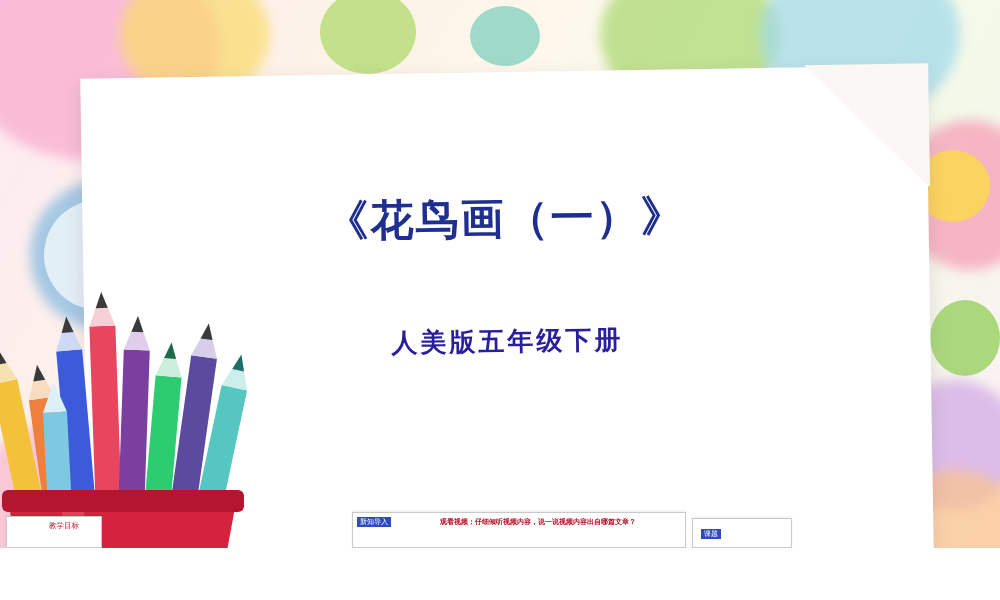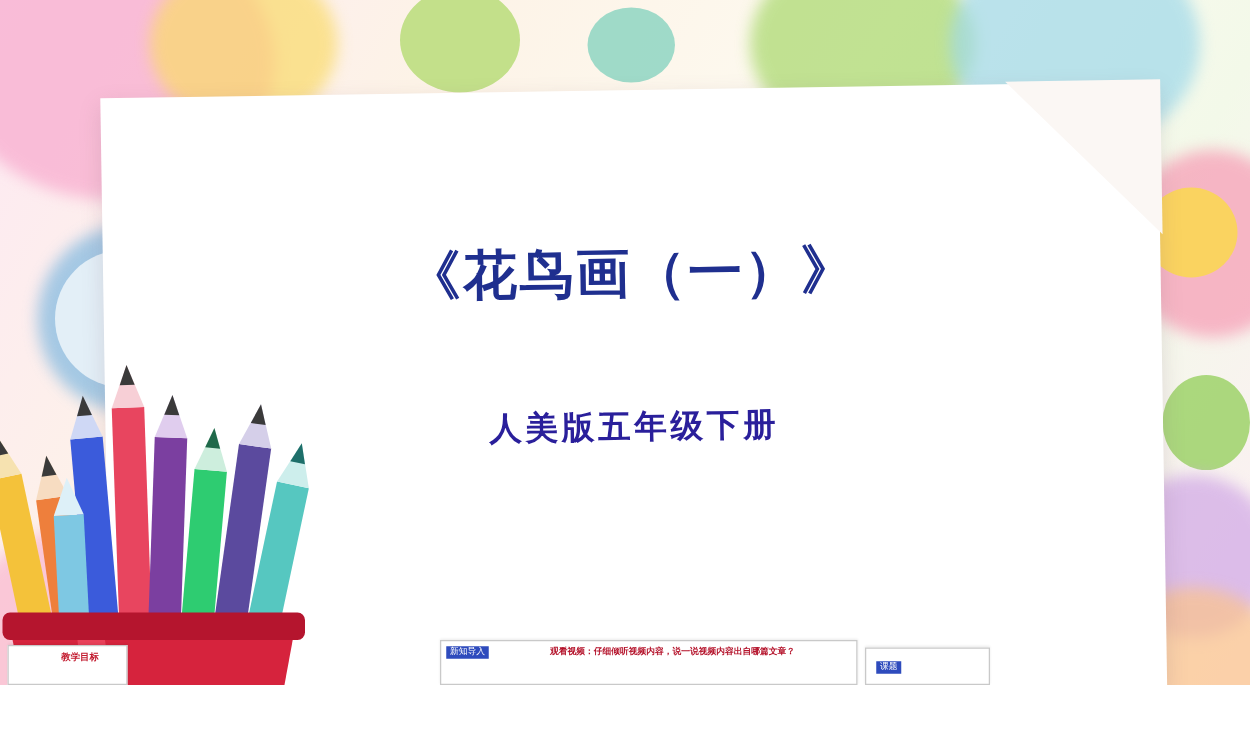--- a/index.html
+++ b/index.html
@@ -127,21 +127,21 @@
     position: absolute;
     color: #b4122a;
     font-size: 7px;
     line-height: 1.25;
     font-weight: bold;
     text-align: center;
   }
   .thumb-title-red {
     color: #c21a2e;
     font-size: 7.5px;
-    font-weight: bold;
+    font-weight: normal;
     white-space: nowrap;
     padding-left: 39px;
   }
 </style>
 </head>
 <body>
 
 <div id="slide">
 
   <div class="bg-base"></div>

